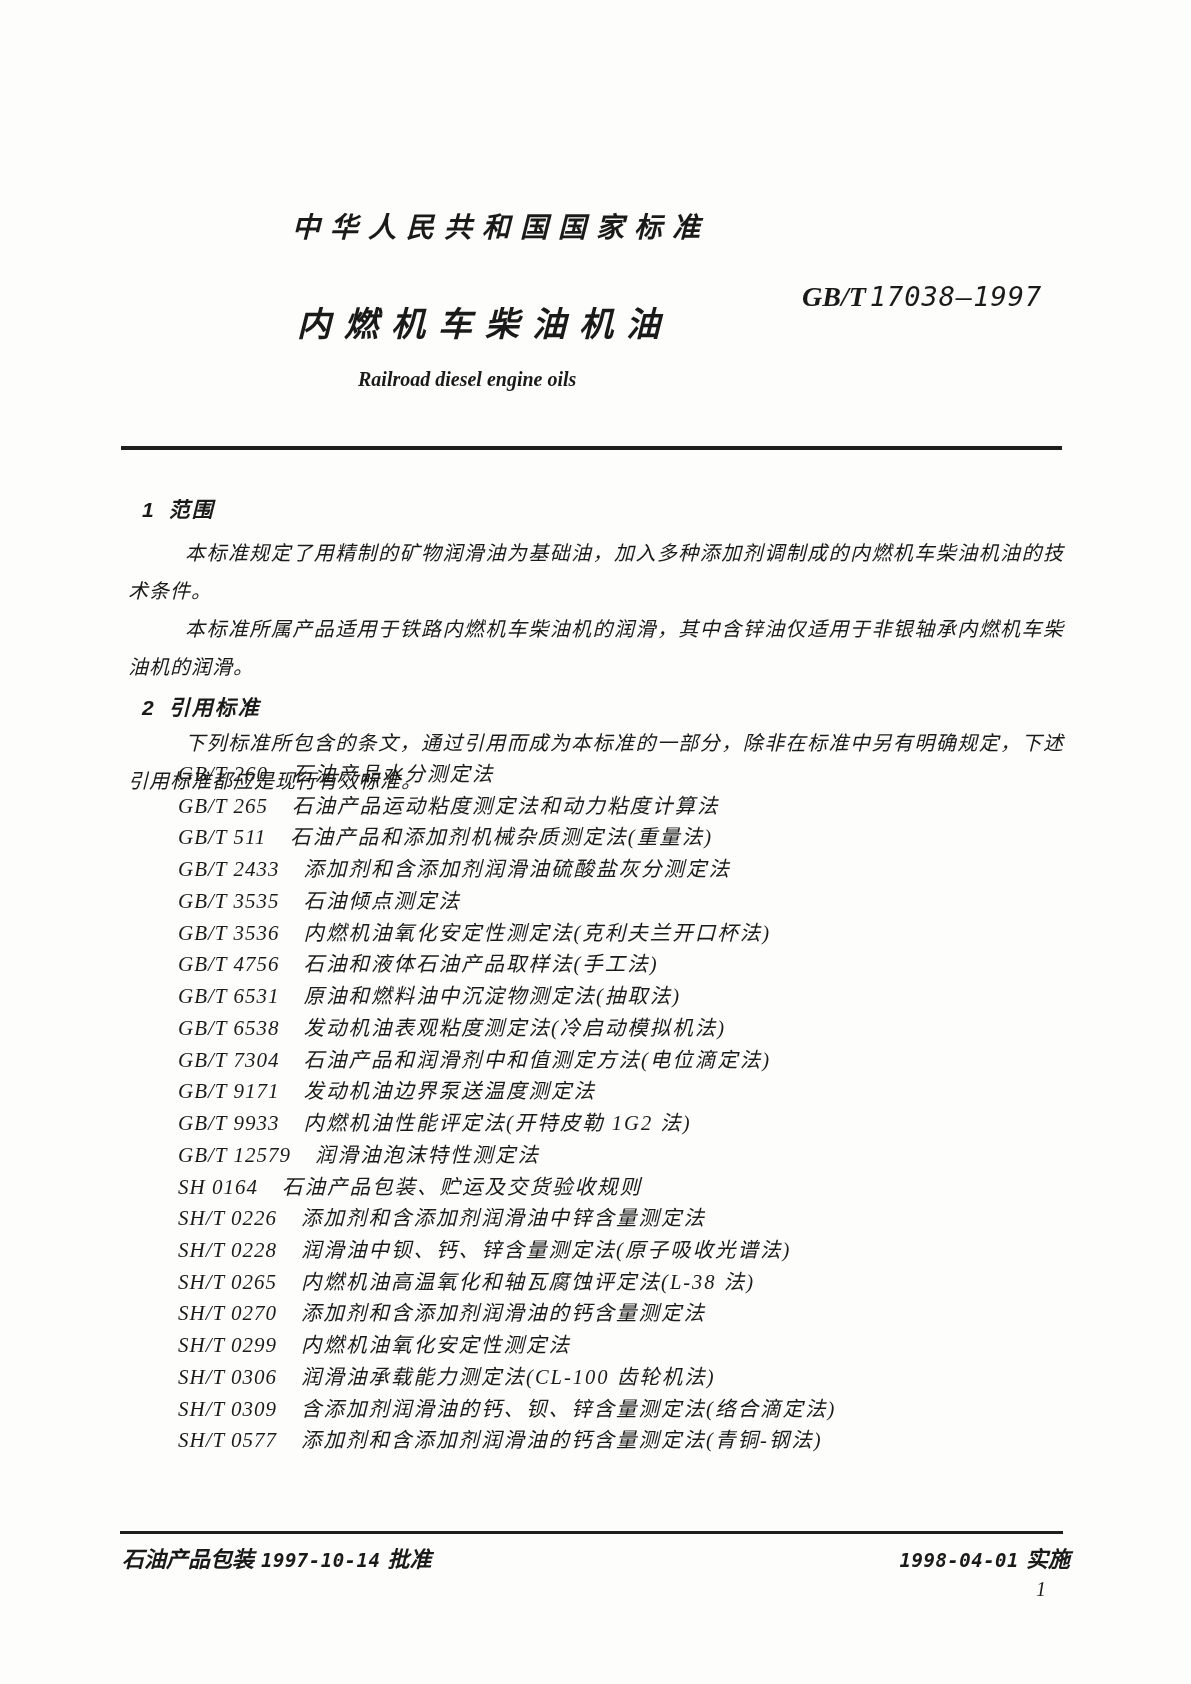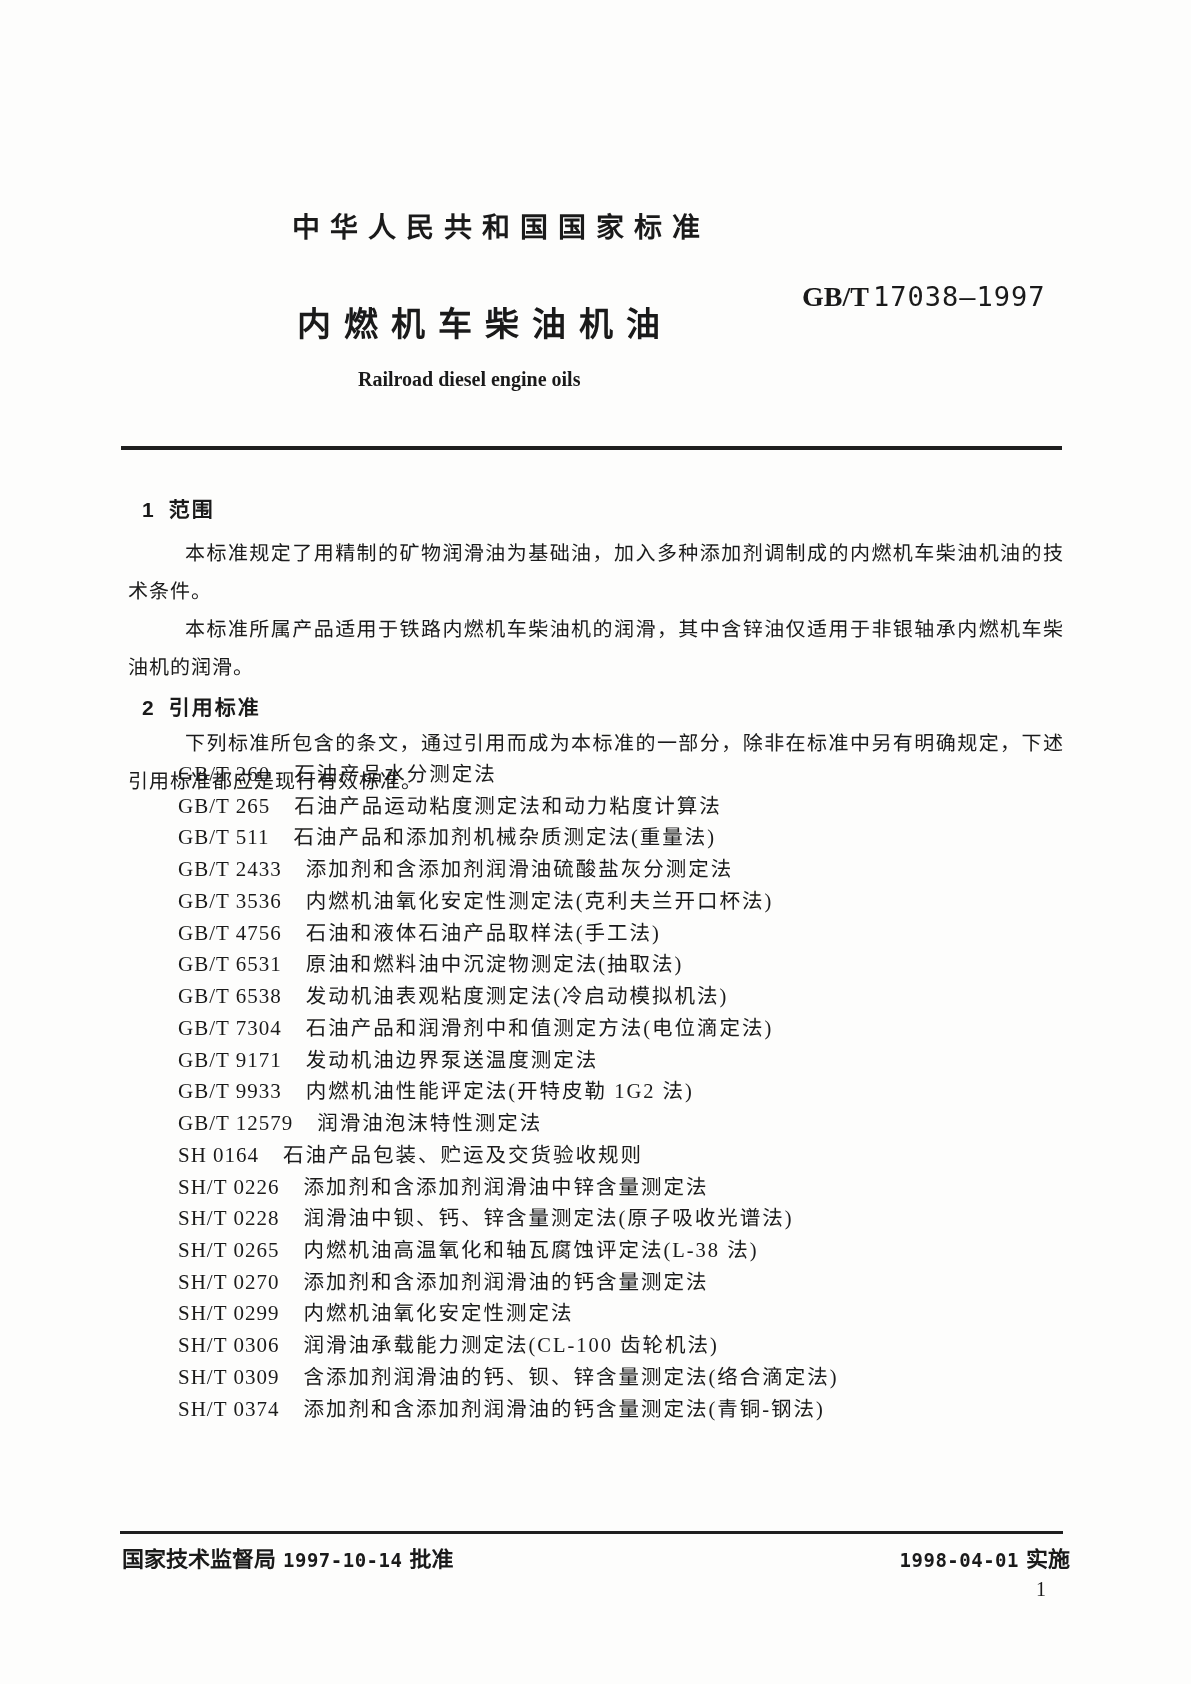--- a/index.html
+++ b/index.html
@@ -1,19 +1,20 @@
 <!DOCTYPE html>
 <html lang="zh-CN"><head>
 <meta charset="utf-8">
 <style>
   html,body{margin:0;padding:0;background:#ffffff;}
   .page{
     position:relative;width:1191px;height:1684px;margin:0 auto;
     background:#fdfdfc;color:#1a1a1a;overflow:hidden;
     font-family:"Liberation Serif",serif;
+    font-style:italic;
   }
   .org-title{
     position:absolute;left:292px;top:212px;
     font-family:"Liberation Sans",sans-serif;font-weight:bold;
     font-size:28px;line-height:32px;letter-spacing:10px;white-space:nowrap;
   }
   .std-code{position:absolute;left:802px;top:281px;white-space:nowrap;}
   .std-code .code-prefix{
     font-family:"Liberation Serif",serif;font-weight:bold;font-size:28px;
   }
@@ -115,20 +116,23 @@
 
       <li>
         <span class="ref-code">GB/T 511</span><span class="ref-title">石油产品和添加剂机械杂质测定法(重量法)</span>
       </li>
 
       <li>
         <span class="ref-code">GB/T 2433</span><span class="ref-title">添加剂和含添加剂润滑油硫酸盐灰分测定法</span>
       </li>
 
 
+      <li>
+        <span class="ref-code">GB/T 3535</span><span class="ref-title">石油倾点测定法</span>
+      </li>
 
       <li>
         <span class="ref-code">GB/T 3536</span><span class="ref-title">内燃机油氧化安定性测定法(克利夫兰开口杯法)</span>
       </li>
 
       <li>
         <span class="ref-code">GB/T 4756</span><span class="ref-title">石油和液体石油产品取样法(手工法)</span>
       </li>
 
       <li>
@@ -181,28 +185,28 @@
 
       <li>
         <span class="ref-code">SH/T 0306</span><span class="ref-title">润滑油承载能力测定法(CL-100 齿轮机法)</span>
       </li>
 
       <li>
         <span class="ref-code">SH/T 0309</span><span class="ref-title">含添加剂润滑油的钙、钡、锌含量测定法(络合滴定法)</span>
       </li>
 
       <li>
-        <span class="ref-code">SH/T 0374</span><span class="ref-title">添加剂和含添加剂润滑油的钙含量测定法(青铜-钢法)</span>
+        <span class="ref-code">SH/T 0577</span><span class="ref-title">添加剂和含添加剂润滑油的钙含量测定法(青铜-钢法)</span>
       </li>
     </ul>
 
   <div class="rule-bottom"></div>
 
   <div class="footer-left">
-    <span>国家技术监督局</span><span class="footer-date">1997-10-14</span><span>批准</span>
+    <span>石油产品包装</span><span class="footer-date">1997-10-14</span><span>批准</span>
   </div>
 
   <div class="footer-right">
     <span class="footer-date">1998-04-01</span><span>实施</span>
   </div>
 
   <div class="page-num">1</div>
 
 </div>
 

